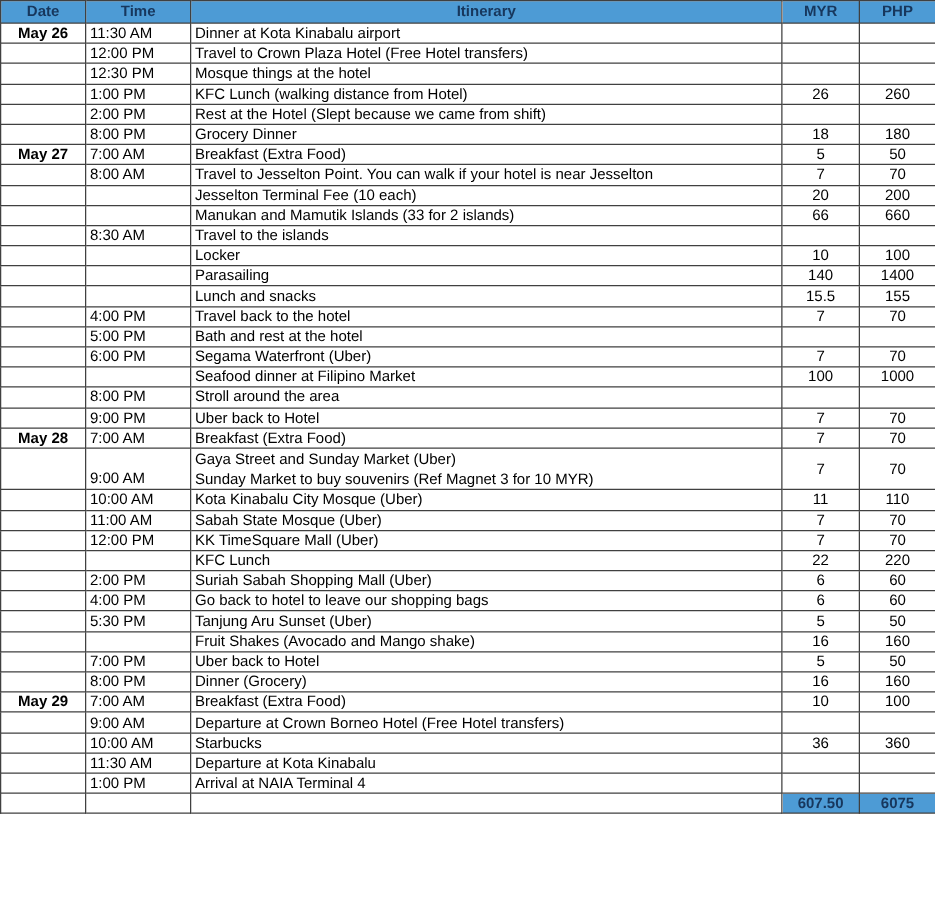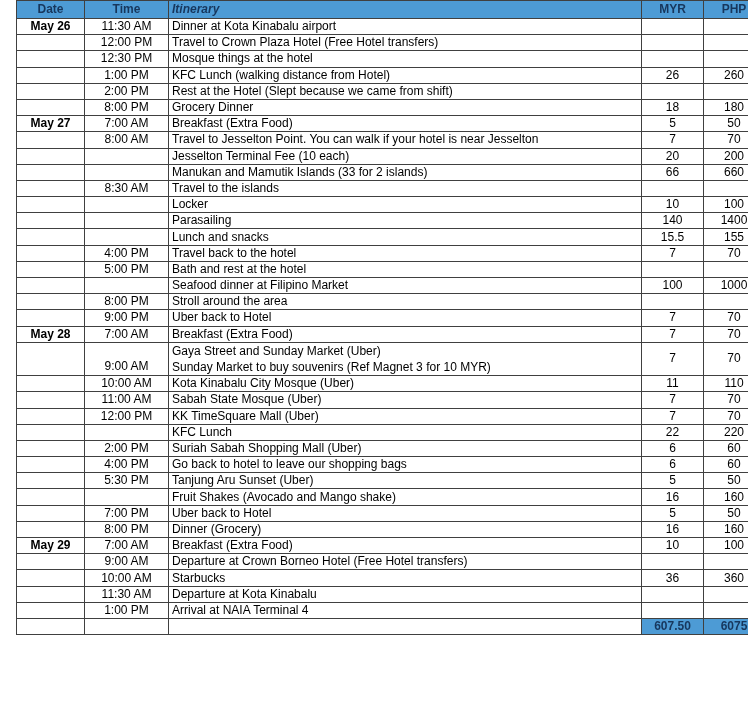--- a/index.html
+++ b/index.html
@@ -12,21 +12,20 @@
     height: 723px;
     overflow: hidden;
     font-family: "Liberation Sans", sans-serif;
     font-size: 12px;
     color: var(--body-text, #000);
   }
   .sheet {
     width: 596px;
     height: 723px;
     background: #fff;
-    padding-left: 16px;
   }
   table {
     border-collapse: collapse;
     table-layout: fixed;
     width: 748px;
   }
   col.c-date      { width: 68px; }
   col.c-time      { width: 84px; }
   col.c-itinerary { width: 473px; }
   col.c-myr       { width: 62px; }
@@ -42,27 +41,27 @@
     vertical-align: middle;
     background: #fff;
   }
   thead tr { height: 18px; }
   thead th {
     background: var(--accent, #4D9BD5);
     color: var(--accent-text, #17375D);
     font-weight: bold;
     text-align: center;
   }
-  thead th.col-itinerary { text-align: left; font-style: italic; }
+  thead th.col-itinerary { text-align: center; }
 
   td.col-date {
     font-weight: bold;
     text-align: center;
   }
-  td.col-time { text-align: center; }
+  td.col-time { }
   td.col-itinerary { text-align: left; }
   td.col-myr, td.col-php { text-align: center; }
 
   td.col-itinerary div { line-height: 16.2px; }
 
   td.total-cell {
     background: var(--accent, #4D9BD5);
     color: var(--accent-text, #17375D);
     font-weight: bold;
     text-align: center;
@@ -197,20 +196,27 @@
         </tr>
         <tr style="height: 16.2px;">
           <td class="col-date"></td>
           <td class="col-time">5:00 PM</td>
           <td class="col-itinerary">Bath and rest at the hotel</td>
           <td class="col-myr"></td>
           <td class="col-php"></td>
         </tr>
         <tr style="height: 16.2px;">
           <td class="col-date"></td>
+          <td class="col-time">6:00 PM</td>
+          <td class="col-itinerary">Segama Waterfront (Uber)</td>
+          <td class="col-myr">7</td>
+          <td class="col-php">70</td>
+        </tr>
+        <tr style="height: 16.2px;">
+          <td class="col-date"></td>
           <td class="col-time"></td>
           <td class="col-itinerary">Seafood dinner at Filipino Market</td>
           <td class="col-myr">100</td>
           <td class="col-php">1000</td>
         </tr>
         <tr style="height: 16.2px;">
           <td class="col-date"></td>
           <td class="col-time">8:00 PM</td>
           <td class="col-itinerary">Stroll around the area</td>
           <td class="col-myr"></td>

